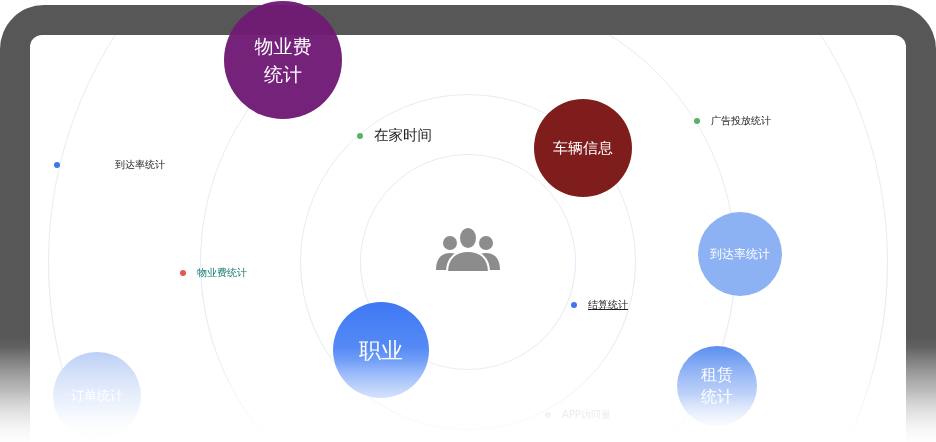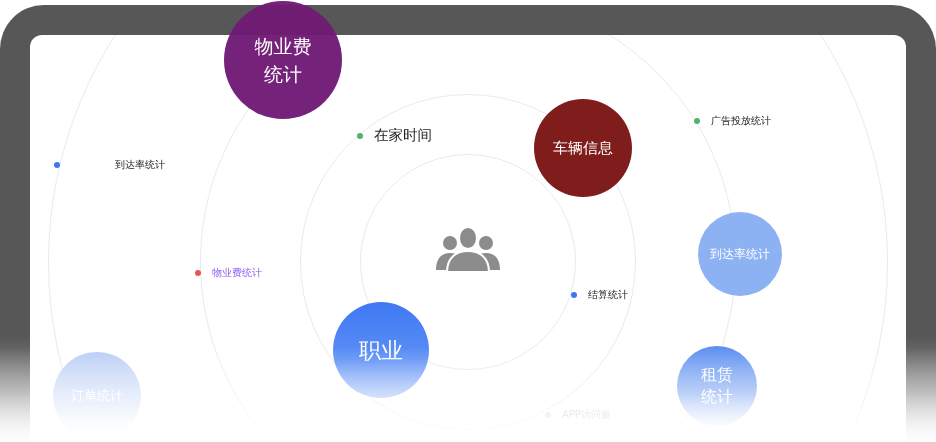--- a/index.html
+++ b/index.html
@@ -77,25 +77,25 @@
   <span>到达率统计</span>
 </div>
 <div class="label" style="left:357px;top:126px;font-size:14.5px;">
   <span class="dot" style="background:#53b36a;"></span>
   <span>在家时间</span>
 </div>
 <div class="label" style="left:694px;top:114px;">
   <span class="dot" style="background:#53b36a;"></span>
   <span>广告投放统计</span>
 </div>
-<div class="label" style="left:195px;top:266px;color:#8b5cf6;">
+<div class="label" style="left:180px;top:266px;color:#0f766e;">
   <span class="dot" style="background:#e4574c;"></span>
   <span>物业费统计</span>
 </div>
-<div class="label" style="left:571px;top:288px;">
+<div class="label" style="left:571px;top:298px;text-decoration:underline;">
   <span class="dot" style="background:#3d76ee;"></span>
   <span>结算统计</span>
 </div>
 <div class="label" style="left:545px;top:408px;color:#c4c4c4;">
   <span class="dot" style="background:#dddddd;"></span>
   <span>APP访问量</span>
 </div>
 
 <div class="fade-bottom"></div>
 

